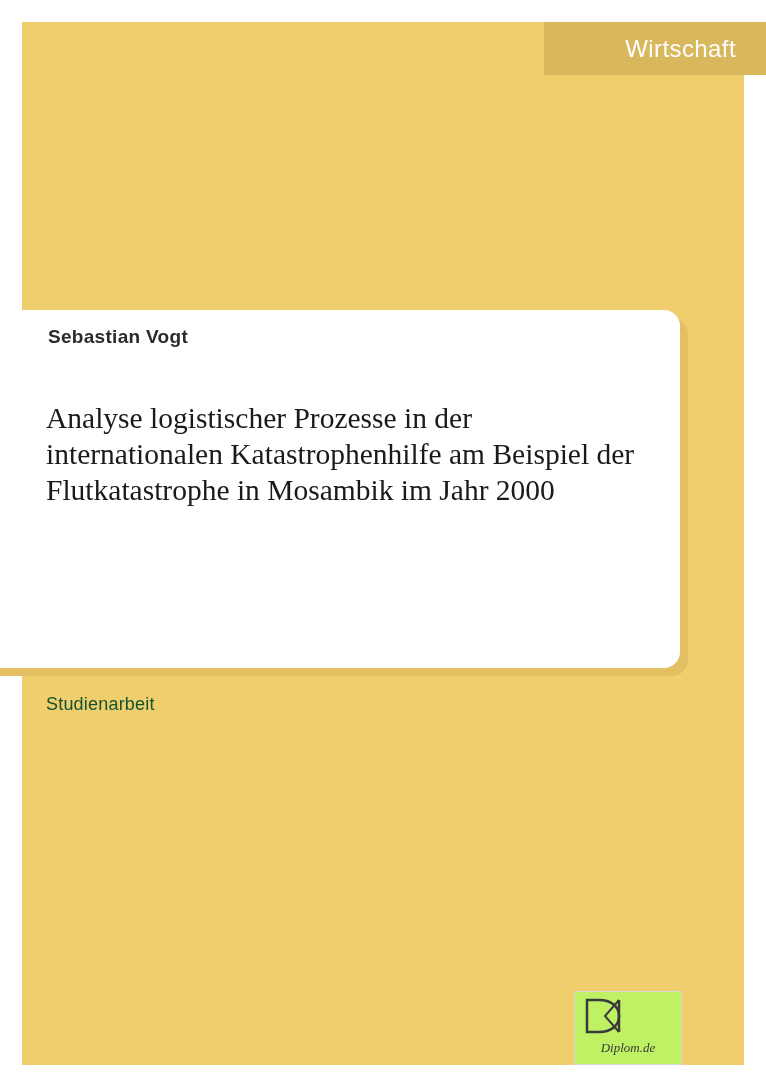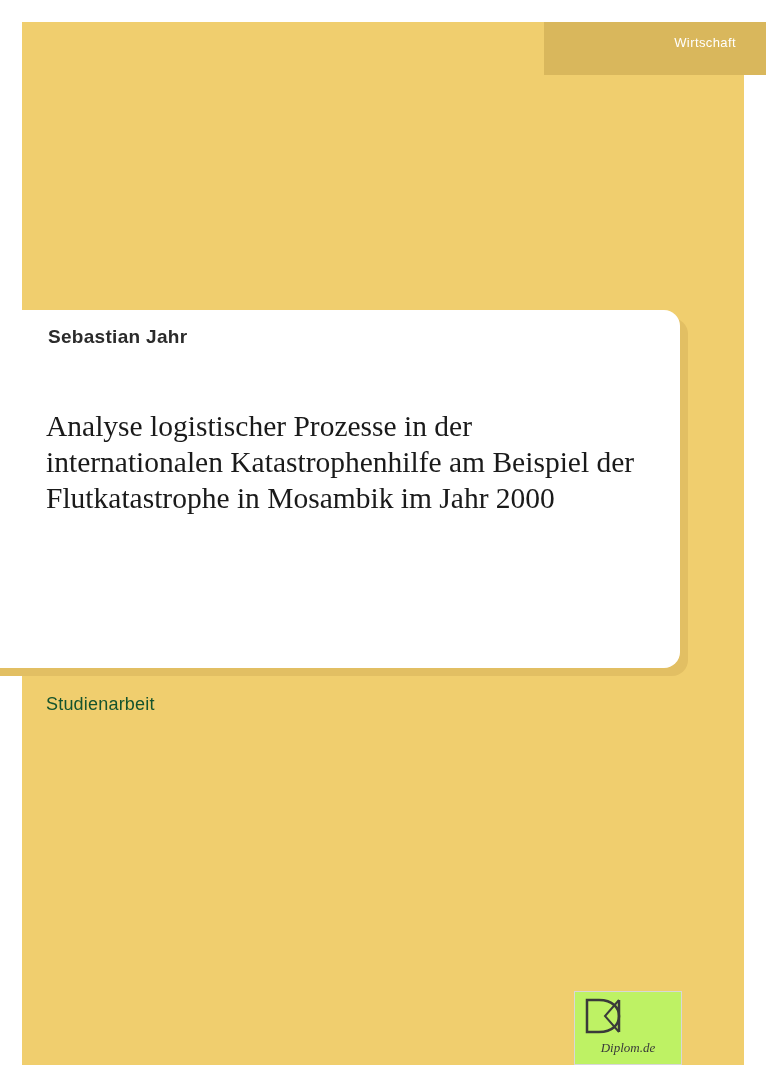--- a/index.html
+++ b/index.html
@@ -32,21 +32,21 @@
     right: 0px;
     top: 22px;
     width: 222px;
     height: 53px;
     background: #d9b75c;
   }
   .category-label {
     position: absolute;
     right: 30px;
     top: 35px;
-    font-size: 13px;
+    font-size: 24px;
     color: #ffffff;
     letter-spacing: 0.4px;
     font-family: "Liberation Sans", sans-serif;
   }
   
   .notch-left {
     position: absolute;
     left: 0;
     top: 0;
     width: 22px;
@@ -100,21 +100,20 @@
   }
   .title {
     position: absolute;
     left: 46px;
     top: 400px;
     width: 608px;
     font-family: "Liberation Serif", serif;
     font-size: 29.5px;
     line-height: 36px;
     color: #1a1a1a;
-    margin-top: 8px;
   }
   .doc-type {
     position: absolute;
     left: 46px;
     top: 694px;
     font-size: 18px;
     color: #14532d;
     letter-spacing: 0.2px;
   }
   
@@ -156,21 +155,21 @@
   <div class="top-white-gap"></div>
   <div class="notch-left"></div>
   <div class="notch-bottom"></div>
 
   <div class="category-ribbon"></div>
   <div class="category-label">Wirtschaft</div>
 
   <div class="card-shadow"></div>
   <div class="card"></div>
 
-  <div class="author">Sebastian Jahr</div>
+  <div class="author">Sebastian Vogt</div>
   <div class="title">Analyse logistischer Prozesse in der internationalen Katastrophenhilfe am Beispiel der Flutkatastrophe in Mosambik im Jahr 2000</div>
   <div class="doc-type">Studienarbeit</div>
 
   <div class="logo">
     <svg class="logo-mark" viewBox="0 0 44 40">
       <path d="M4 4 L4 36 L16 36 C30 36 36 28 36 20 C36 12 30 4 16 4 Z" fill="none" stroke="#3a3a3a" stroke-width="2.5"></path>
       <path d="M36 4 L36 36" stroke="#3a3a3a" stroke-width="2.5" fill="none"></path>
       <path d="M36 4 L22 20 L36 36" fill="none" stroke="#3a3a3a" stroke-width="2"></path>
     </svg>
     <div class="logo-text">Diplom.de</div>

